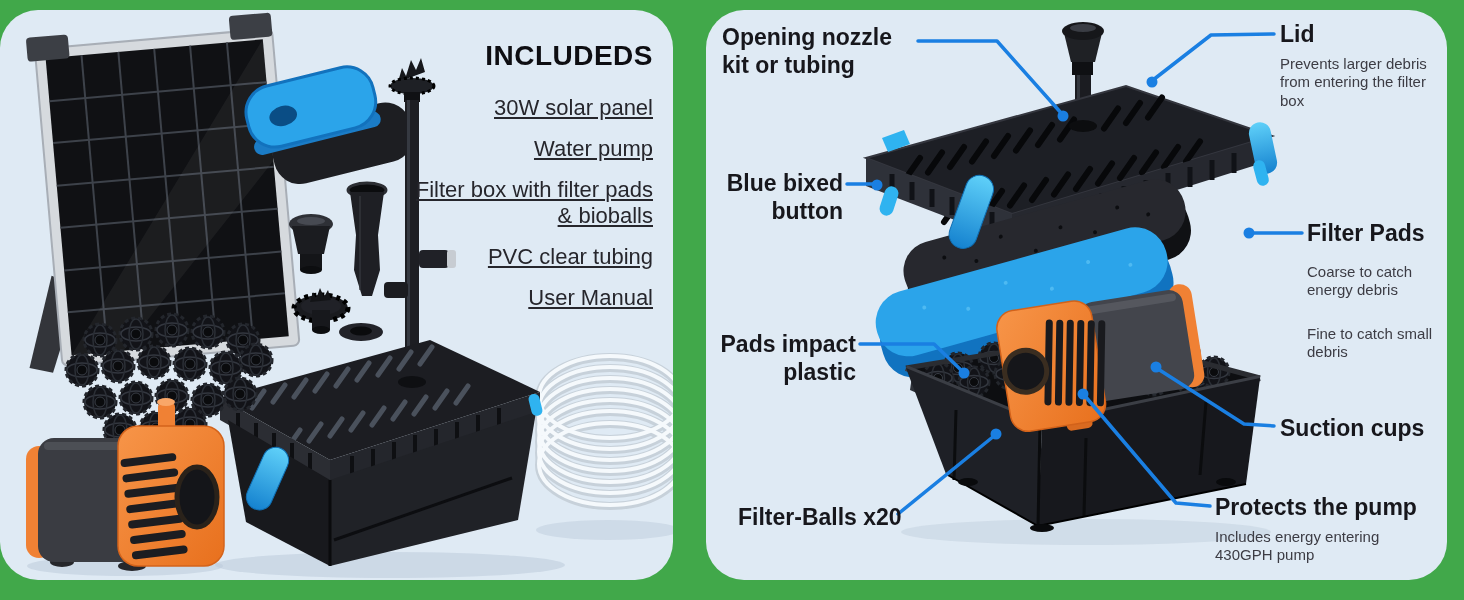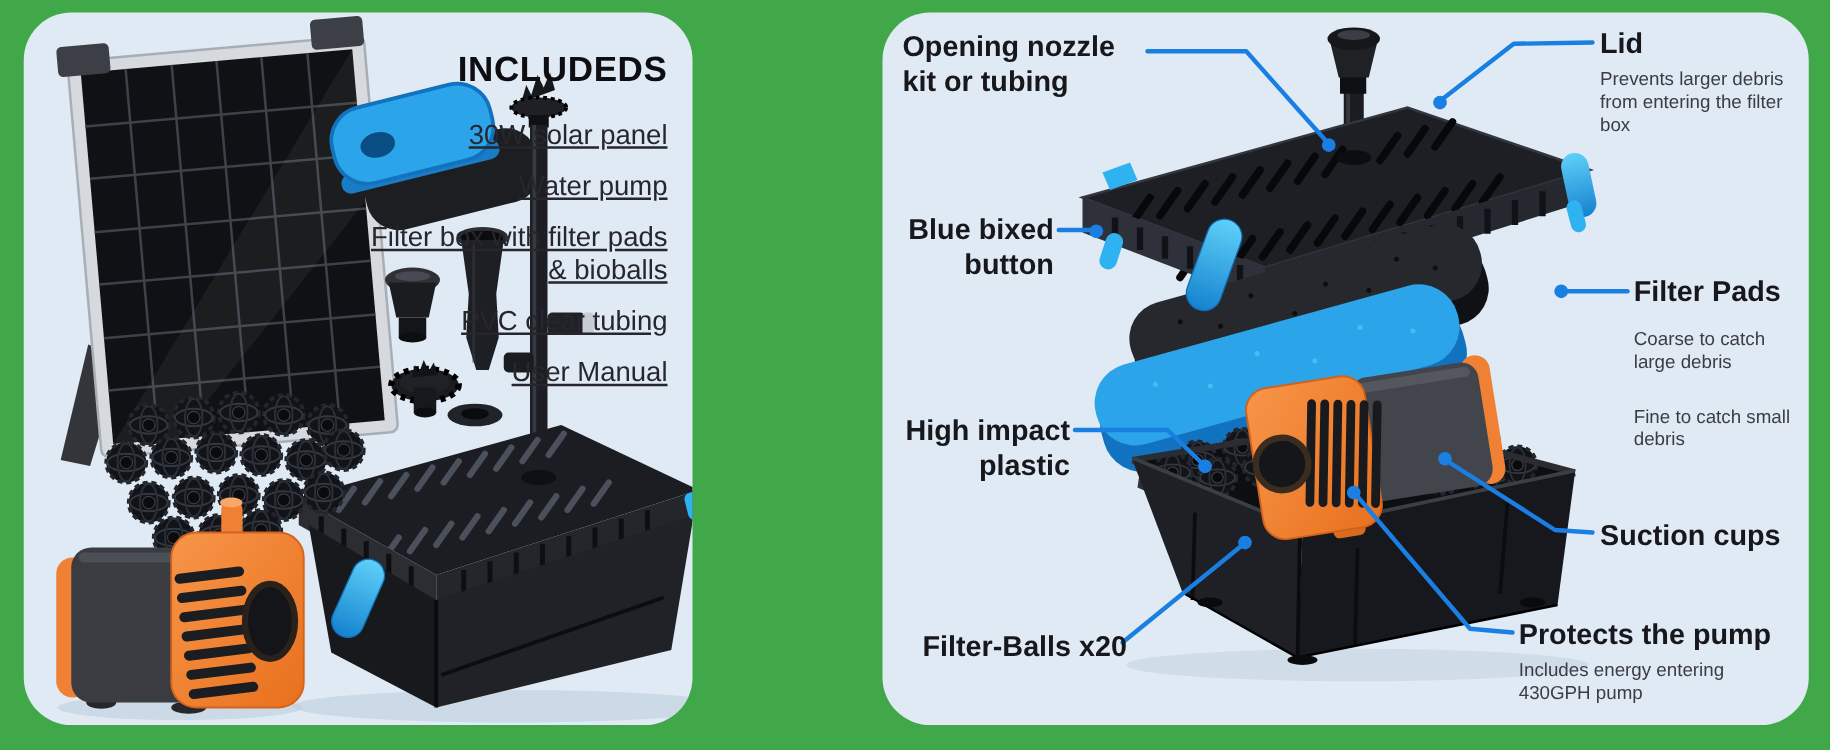--- a/index.html
+++ b/index.html
@@ -18,21 +18,21 @@
     background:var(--frame-green);
     font-family:"Liberation Sans","DejaVu Sans",sans-serif;
     position:relative;
   }
   .panel{
     position:absolute;top:10px;height:570px;
     background:var(--panel-bg);
     border-radius:38px;
     overflow:hidden;
   }
-  .panel.left{left:19px;width:535px}
+  .panel.left{left:0;width:673px}
   .panel.right{left:706px;width:741px}
   .panel svg{position:absolute;left:0;top:0}
 
   
   .includes{
     position:absolute;top:30px;right:20px;
     display:flex;flex-direction:column;align-items:flex-end;
     text-align:right;z-index:3;
   }
   .includes-title{
@@ -494,26 +494,26 @@
     <div>Lid</div>
     <div class="rsub">Prevents larger debris from entering the filter box</div>
   </div>
 
   <div class="rlabel lbl-bixed">
     <span>Blue bixed button</span>
   </div>
 
   <div class="rlabel lbl-pads">
     <div>Filter Pads</div>
-    <div class="rsub first">Coarse to catch large debris</div>
+    <div class="rsub first">Coarse to catch energy debris</div>
     <div class="rsub second">Fine to catch small debris</div>
   </div>
 
   <div class="rlabel lbl-high">
-    <span>High impact plastic</span>
+    <span>Pads impact plastic</span>
   </div>
 
   <div class="rlabel lbl-suction">
     <span>Suction cups</span>
   </div>
 
   <div class="rlabel lbl-balls">
     <span>Filter-Balls x20</span>
   </div>
 

